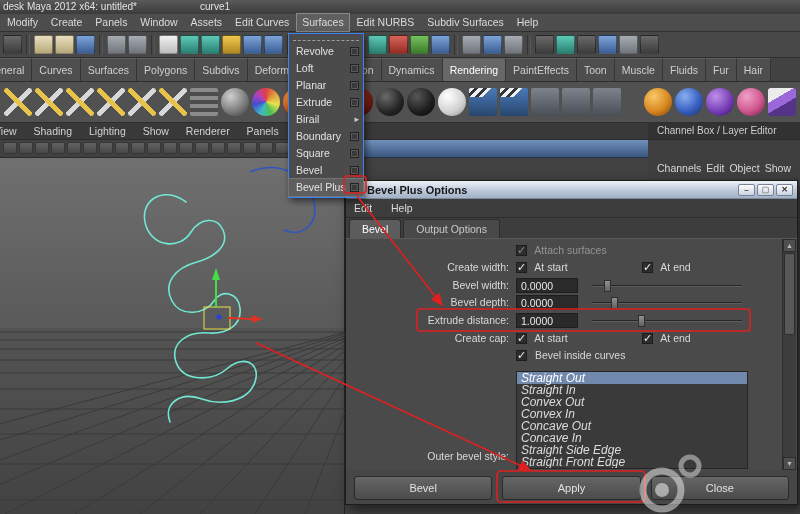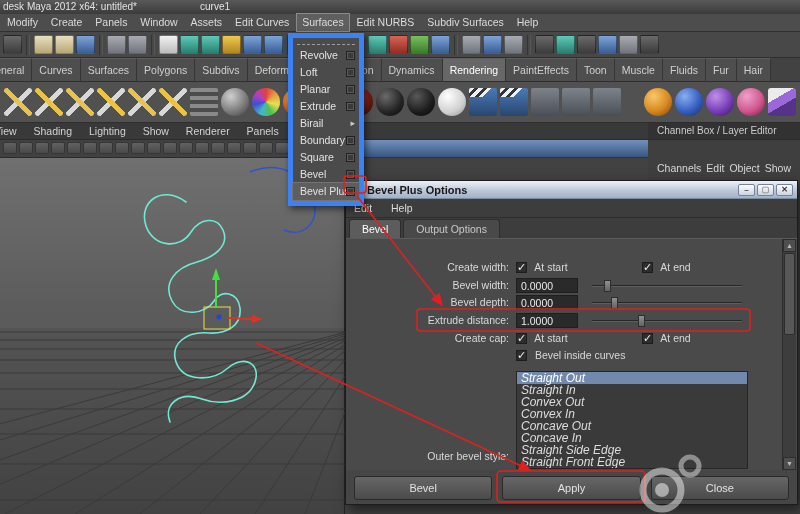--- a/index.html
+++ b/index.html
@@ -56,21 +56,21 @@
   .bluebar{position:absolute;top:140px;left:345px;width:303px;height:18px;background:linear-gradient(#7191bd,#39567f);border-bottom:1px solid #27354a;}
   .behind{position:absolute;left:345px;top:158px;right:0;bottom:0;background:#424242;}
   .cbtabs{position:absolute;top:140px;left:648px;right:0;height:40px;background:#3f3f3f;}
   .cbtabrow{margin-top:19px;display:flex;justify-content:space-between;padding:0 9px;line-height:18px;font-size:10.5px;color:#d8d8d8;}
 
   
   .viewport{position:absolute;top:158px;left:0;width:345px;height:356px;background:linear-gradient(#707070,#5c5c5c 42%,#474747);border-right:1px solid #282828;}
   .viewport svg{position:absolute;inset:0;}
 
   
-  .ddmenu{position:absolute;top:33px;left:288px;width:76px;background:#4b4b4b;border:5px solid #3b82f6;box-shadow:2px 3px 7px rgba(0,0,0,.55);z-index:40;padding-bottom:1px;}
+  .ddmenu{position:absolute;top:33px;left:288px;width:76px;background:#4b4b4b;border:1px solid #3b82f6;box-shadow:2px 3px 7px rgba(0,0,0,.55);z-index:40;padding-bottom:1px;}
   .tearoff{height:7px;border-bottom:1px dashed #9d9d9d;margin:0 4px 2px;}
   .dditem{position:relative;height:17px;line-height:17px;padding-left:7px;font-size:10.5px;color:#e2e2e2;white-space:nowrap;}
   .dditem .opt{position:absolute;right:4px;top:4px;width:9px;height:9px;background:#3a3a3a;border:1px solid #222;box-shadow:inset 0 0 0 1px #5a5a5a;}
   .dditem .sub{position:absolute;right:4px;top:0;color:#cccccc;font-size:9px;}
   .dditem .sub::after{content:"▸";}
   .dditem.hl{background:#5e5e5e;outline:1px solid #747474;}
 
   
   .dialog{position:absolute;left:345px;top:180px;width:453px;height:325px;z-index:30;background:#464646;border:1px solid #1c1c1c;box-shadow:4px 5px 12px rgba(0,0,0,.55);}
   .dlg-title{height:18px;background:linear-gradient(#eef2f8,#bdc9da 55%,#a2b1c6);display:flex;align-items:center;padding:0 4px;color:#181818;font-size:11px;border-bottom:1px solid #7c8aa0;font-weight:bold;}
@@ -358,20 +358,26 @@
     <div class="dlg-menu">
       <span>Edit</span>
       <span>Help</span>
     </div>
     <div class="dlg-tabs">
       <div class="dtab active">Bevel</div>
       <div class="dtab">Output Options</div>
     </div>
     <div class="dlg-content">
 
+      <div class="row" style="top:4px">
+        <span class="ctrl" style="left:170px">
+          <span class="cb checked dis"></span>
+          <span class="cbl dis">Attach surfaces</span>
+        </span>
+      </div>
 
       <div class="row" style="top:21px">
         <span class="rlabel">Create width:</span>
         <span class="ctrl" style="left:170px">
           <span class="cb checked"></span>
           <span class="cbl">At start</span>
         </span>
         <span class="ctrl" style="left:296px">
           <span class="cb checked"></span>
           <span class="cbl">At end</span>

